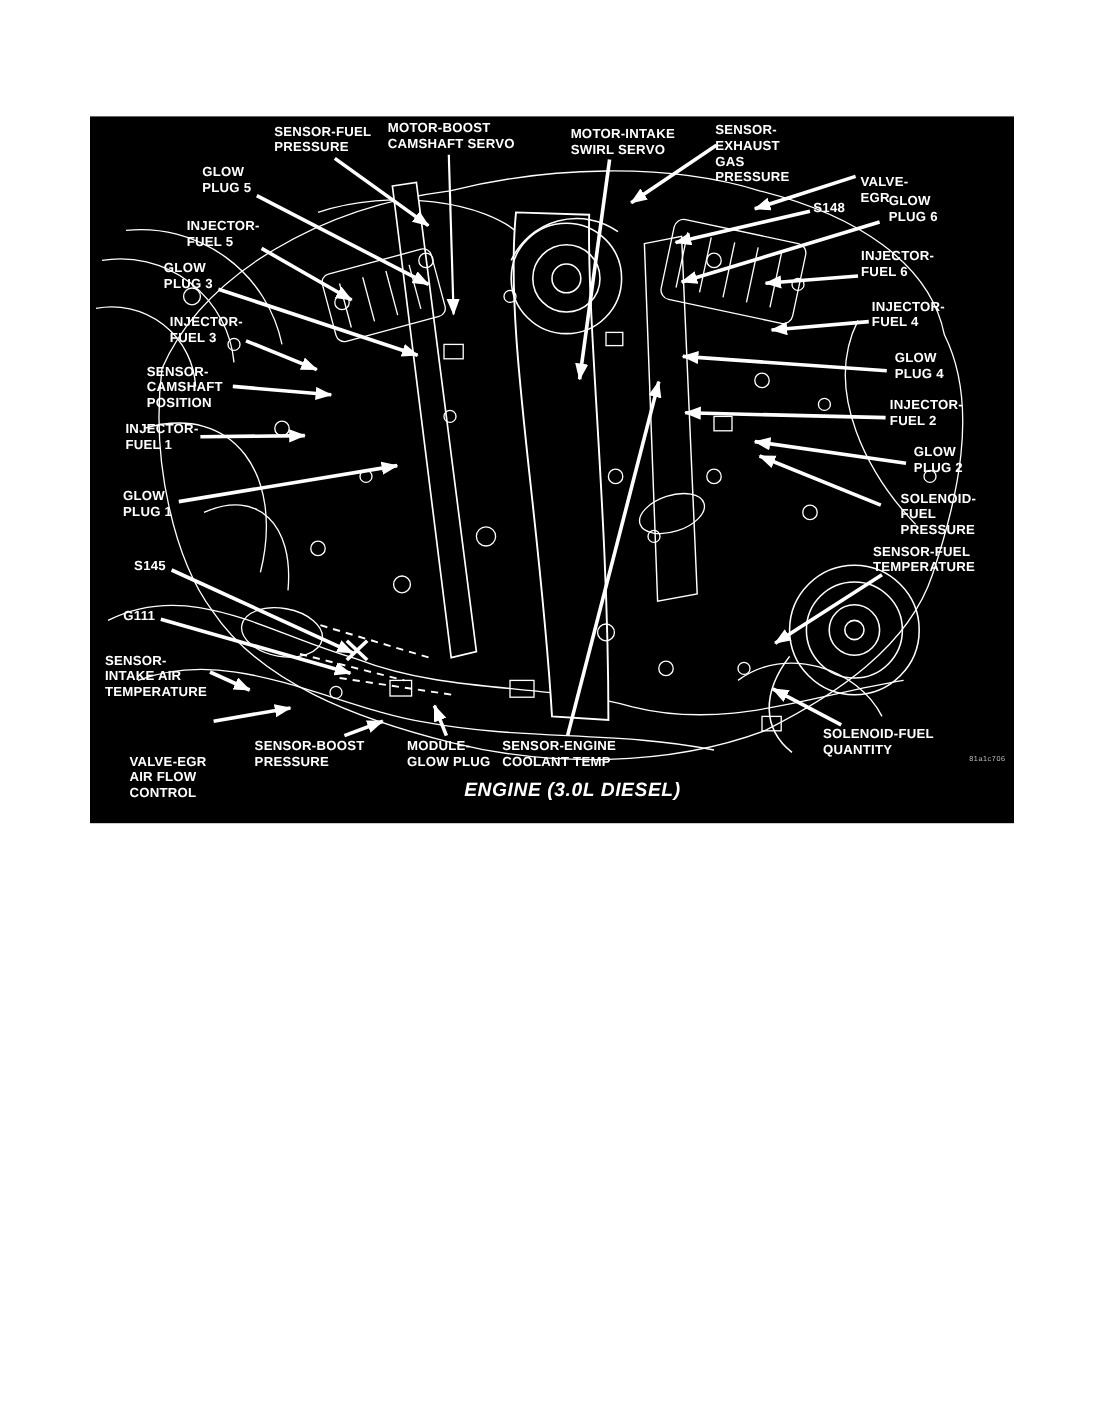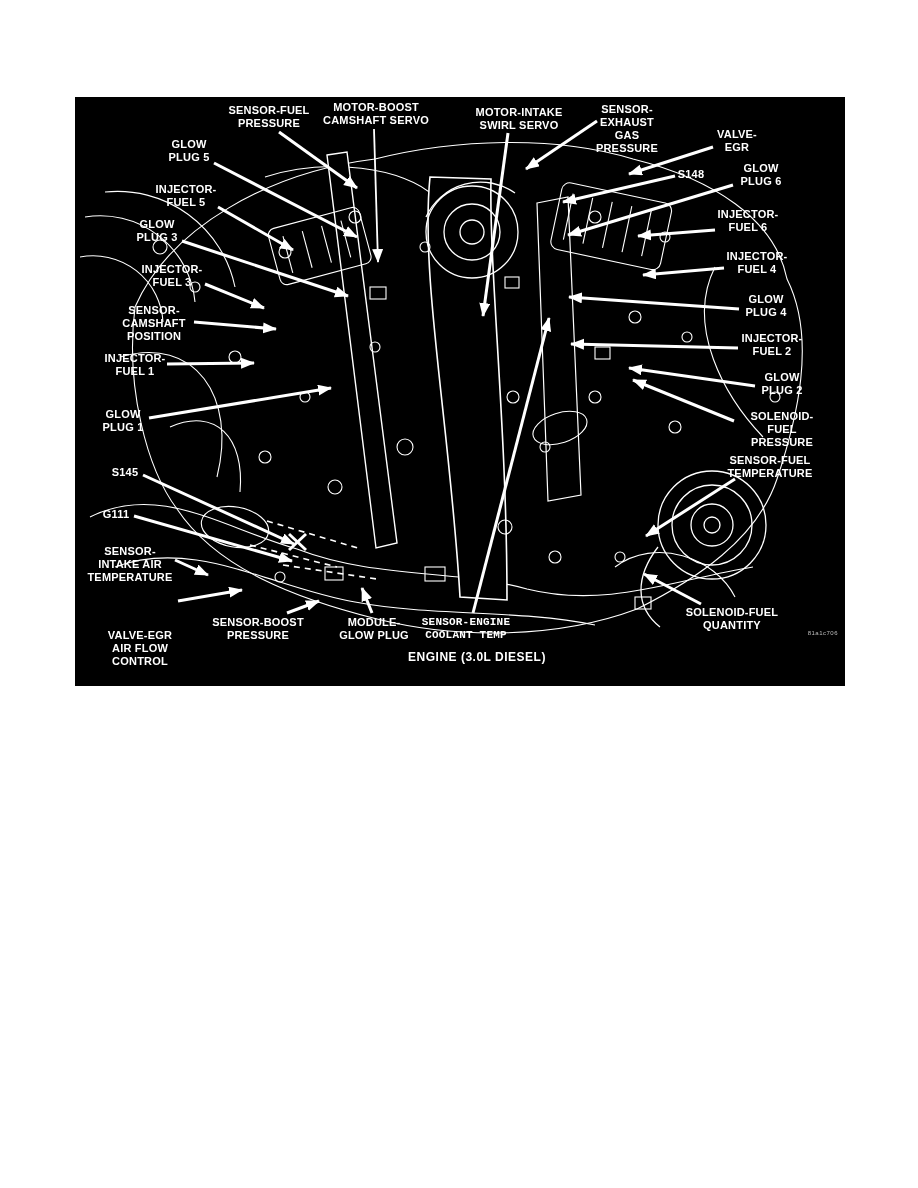--- a/index.html
+++ b/index.html
@@ -10,26 +10,26 @@
   }
   .page { position:absolute; inset:0; background:#ffffff; }
   .figure {
     position:absolute; left:75px; top:97px; width:770px; height:589px;
     background:#000000; overflow:hidden;
   }
   .figure svg.art { position:absolute; left:0; top:0; }
   .labels { position:absolute; left:0; top:0; width:100%; height:100%; }
   .lbl {
     position:absolute; color:#ffffff; font-weight:bold; font-size:11px;
-    line-height:13px; text-align:center; white-space:pre-line;
+    line-height:13px; white-space:pre-line;
     transform:translateX(-50%); letter-spacing:0.2px;
   }
   .fig-title {
-    position:absolute; color:#ffffff; font-weight:bold; font-size:12px;
-    letter-spacing:0.5px; transform:translateX(-50%); white-space:nowrap;
+    position:absolute; color:#ffffff; font-weight:bold; font-size:16px;
+    letter-spacing:0.5px; transform:translateX(-50%); white-space:nowrap;font-style:italic;
   }
   .fig-code {
     position:absolute; color:#bdbdbd; font-size:6px; letter-spacing:0.5px;
     transform:translateX(-100%); white-space:nowrap;
   }
 </style>
 </head>
 <body>
 
 <div class="page">
@@ -181,21 +181,21 @@
         <div class="lbl" style="left: 194px; top: 7px;">SENSOR-FUEL
 PRESSURE</div>
         <div class="lbl" style="left: 301px; top: 4px;">MOTOR-BOOST
 CAMSHAFT SERVO</div>
         <div class="lbl" style="left: 444px; top: 9px;">MOTOR-INTAKE
 SWIRL SERVO</div>
         <div class="lbl" style="left: 552px; top: 6px;">SENSOR-
 EXHAUST
 GAS
 PRESSURE</div>
-        <div class="lbl" style="left: 662px; top: 31px;">VALVE-
+        <div class="lbl" style="left: 662px; top: 49px;">VALVE-
 EGR</div>
         <div class="lbl" style="left: 114px; top: 41px;">GLOW
 PLUG 5</div>
         <div class="lbl" style="left: 616px; top: 71px;">S148</div>
         <div class="lbl" style="left: 686px; top: 65px;">GLOW
 PLUG 6</div>
         <div class="lbl" style="left: 111px; top: 86px;">INJECTOR-
 FUEL 5</div>
         <div class="lbl" style="left: 673px; top: 111px;">INJECTOR-
 FUEL 6</div>
@@ -227,21 +227,21 @@
         <div class="lbl" style="left: 55px; top: 448px;">SENSOR-
 INTAKE AIR
 TEMPERATURE</div>
         <div class="lbl" style="left: 65px; top: 500px; margin-top: 32px;">VALVE-EGR
 AIR FLOW
 CONTROL</div>
         <div class="lbl" style="left: 183px; top: 519px;">SENSOR-BOOST
 PRESSURE</div>
         <div class="lbl" style="left: 299px; top: 519px;">MODULE-
 GLOW PLUG</div>
-        <div class="lbl" style="left: 391px; top: 519px; font-family: Liberation Mono, monospace;">SENSOR-ENGINE
+        <div class="lbl" style="left: 391px; top: 519px;">SENSOR-ENGINE
 COOLANT TEMP</div>
         <div class="lbl" style="left: 657px; top: 509px;">SOLENOID-FUEL
 QUANTITY</div>
       </div>
 
     <div class="fig-title" style="left: 402px; top: 553px;">ENGINE (3.0L DIESEL)</div>
     <div class="fig-code" style="left: 763px; top: 533px;">81a1c706</div>
   </div>
 </div>
 

